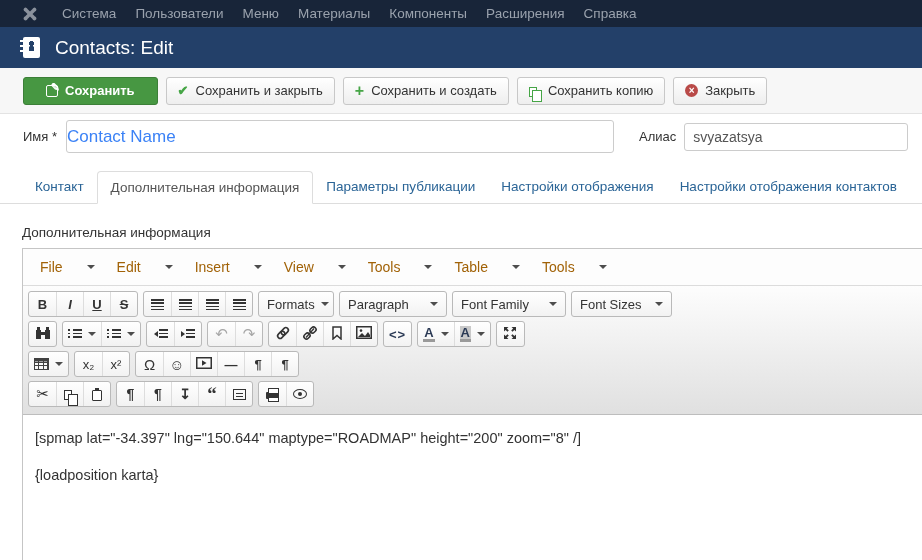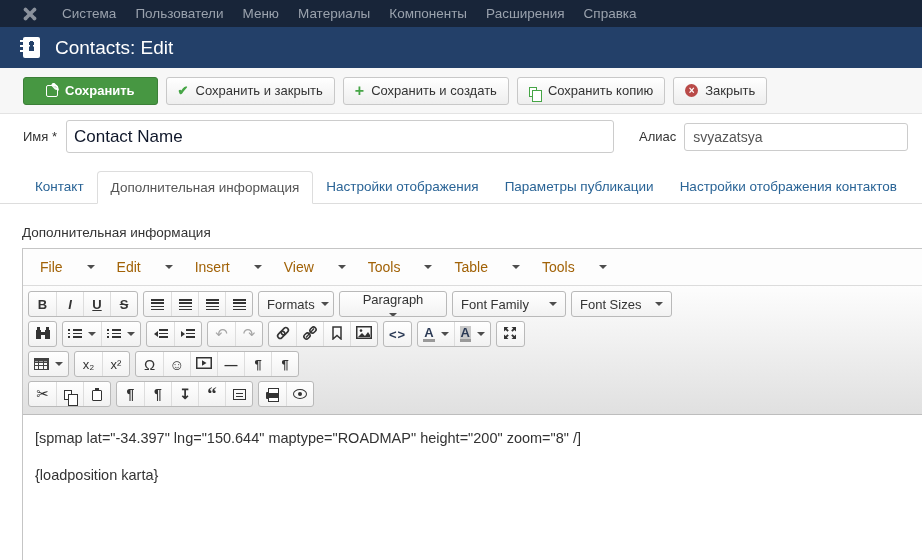--- a/index.html
+++ b/index.html
@@ -34,21 +34,21 @@
   .ic-copy-g { width:8px; height:10px; border:1.5px solid #46a546; background:#fff; position:relative; margin:2px 4px 0 0; }
   .ic-copy-g::after { content:""; position:absolute; left:2.5px; top:2.5px; width:8px; height:10px;
     border:1.5px solid #46a546; background:#fff; }
   .ic-close { background:#b94a48; color:#fff; width:13px; height:13px; border-radius:50%;
     display:flex; align-items:center; justify-content:center; font-size:10px; font-weight:bold; line-height:1; }
 
   
   .form-row { margin:6px 0 0 23px; display:flex; align-items:center; }
   .form-row label { font-size:13px; color:#333; }
   .name-input { width:548px; height:33px; margin-left:9px; border:1px solid #ccc; border-radius:3px;
-    font-size:17px; color:#0f172a; padding:0 7px; font-family:inherit; }
+    font-size:17px; color:#3b82f6; padding:0 0; font-family:inherit; }
   .alias-label { margin-left:25px; }
   .alias-input { width:224px; height:28px; margin-left:8px; border:1px solid #ccc; border-radius:3px;
     font-size:14px; color:#555; padding:13px 8px; font-family:inherit; }
 
   
   .tabs { margin-top:18px; padding-left:22px; border-bottom:1px solid #ddd; display:flex; }
   .tab { padding:8px 13px; font-size:13.5px; color:#2a6496; text-decoration:none; margin-bottom:-1px; display:block; }
   .tab.active { background:#fff; border:1px solid #ddd; border-bottom-color:#fff;
     border-radius:4px 4px 0 0; color:#555; }
 
@@ -65,21 +65,21 @@
   .trow { display:flex; gap:5px; padding:2px 1px; }
   .tgroup { display:inline-flex; border:1px solid #b9b9b9; border-radius:3px;
     background:linear-gradient(#fff,#f2f2f2); overflow:hidden; }
   .tbtn { min-width:27px; height:24px; display:inline-flex; align-items:center; justify-content:center;
     border:0; border-left:1px solid #ddd; padding:0 5px; font-size:13px; color:#333; background:transparent; gap:6px; }
   .tbtn:first-child { border-left:none; }
   .tbtn b { font-weight:bold; } .tbtn i { font-style:italic; font-weight:bold; }
   .u { text-decoration:underline; font-weight:bold; } .st { text-decoration:line-through; font-weight:bold; }
   .dim { color:#a6a6a6; font-size:15px; }
   .dd { padding:0 8px; justify-content:space-between; }
-  .dd-formats { width:74px; } .dd-para { width:106px;flex-direction:column; } .dd-font { width:112px; } .dd-size { width:99px; }
+  .dd-formats { width:74px; } .dd-para { width:106px; } .dd-font { width:112px; } .dd-size { width:99px; }
 
   
   .ic-al { width:13px; height:11px;
     background:repeating-linear-gradient(to bottom,#333 0 1.6px,transparent 1.6px 3.3px); }
   .ic-ul { width:14px; height:11px; background-repeat:no-repeat;
     background-image:repeating-linear-gradient(to bottom,#333 0 1.6px,transparent 1.6px 3.6px),
                      repeating-linear-gradient(to bottom,#333 0 1.6px,transparent 1.6px 3.6px);
     background-size:9px 11px,2px 11px; background-position:right top,left top; }
   .ic-ind, .ic-out { position:relative; width:14px; height:11px; background-repeat:no-repeat;
     background-image:repeating-linear-gradient(to bottom,#333 0 1.6px,transparent 1.6px 3.6px);
@@ -162,22 +162,22 @@
 <div class="form-row">
   <label>Имя *</label>
   <input class="name-input" value="Contact Name" style="">
   <label class="alias-label">Алиас</label>
   <input class="alias-input" value="svyazatsya" style="">
 </div>
 
 <div class="tabs">
   <a class="tab" href="#">Контакт</a>
   <a class="tab active" href="#">Дополнительная информация</a>
+  <a class="tab" href="#">Параметры публикации</a>
   <a class="tab" href="#">Настройки отображения</a>
-  <a class="tab" href="#">Параметры публикации</a>
   <a class="tab" href="#">Настройки отображения контактов</a>
 </div>
 
 <div class="editor-label">Дополнительная информация</div>
 
 <div class="mce">
 
   <div class="mce-menubar">
     <button class="menu-item">
         <span>File</span>

